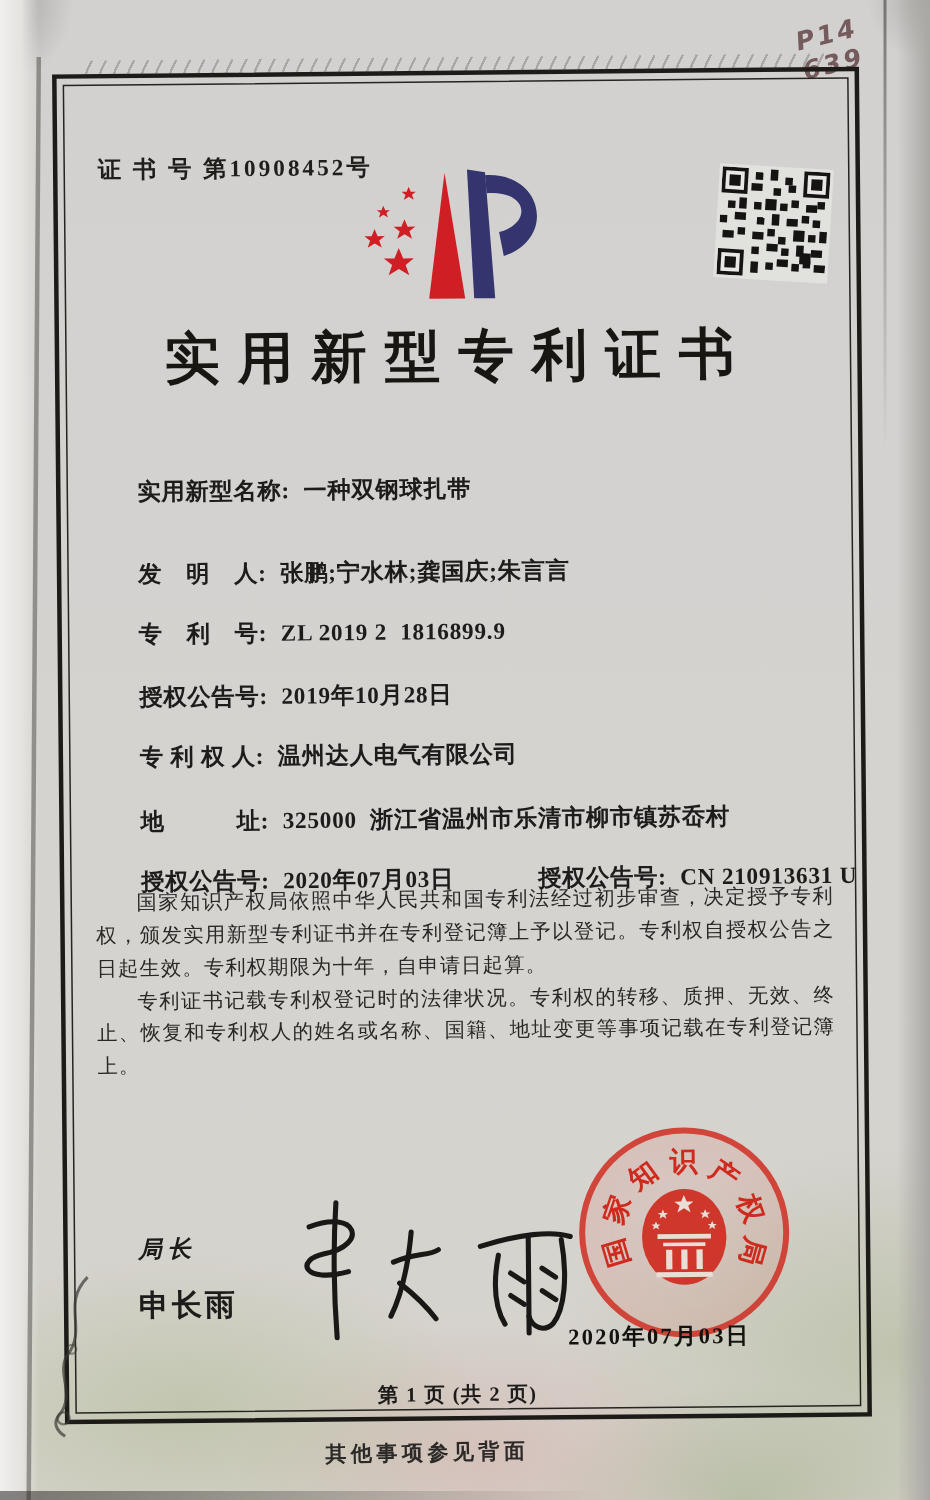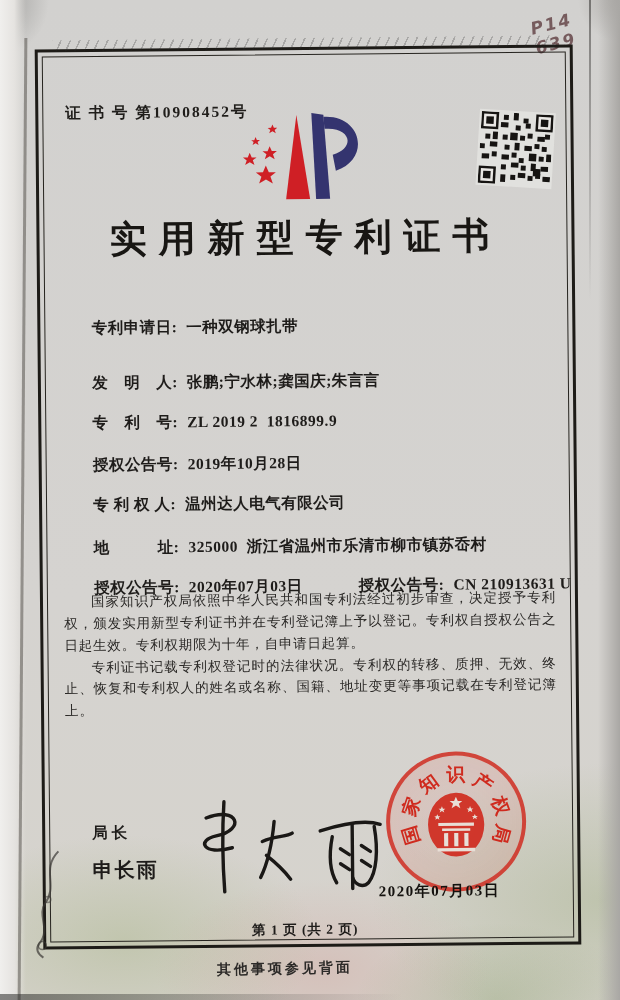--- a/index.html
+++ b/index.html
@@ -35,21 +35,21 @@
   .logo{position:absolute;left:50%;top:52px;transform:translateX(-50%);}
   .qr{position:absolute;right:12px;top:58px;transform:rotate(4deg);background:rgba(235,235,232,.6);padding:2px;}
   .title{position:absolute;left:0;right:0;top:158px;text-align:center;
     font-size:37px;font-weight:bold;letter-spacing:12px;color:#181613;white-space:nowrap;}
   .row{position:absolute;left:20px;font-size:15.5px;font-weight:bold;color:#1e1c1a;letter-spacing:.5px;white-space:pre;}
   .row .lab{margin-right:9px;}
   .row .pair2{margin-left:56px;margin-top:36px;}
   .paras{position:absolute;left:16px;top:534px;width:492px;font-size:13.5px;line-height:1.62;
     letter-spacing:.8px;color:#2a2826;text-align:justify;}
   .paras p{margin:0;text-indent:2em;}
-  .director-title{position:absolute;left:42px;top:766px;font-size:15.5px;font-weight:bold;letter-spacing:4px;}
+  .director-title{position:absolute;left:42px;top:766px;font-size:15.5px;font-weight:bold;letter-spacing:4px;font-style:italic;}
   .director-name{position:absolute;left:42px;top:800px;font-size:20px;font-weight:bold;letter-spacing:2px;}
   .sig{position:absolute;left:112px;top:732px;}
   .seal{position:absolute;left:336px;top:698px;width:132px;height:132px;border-radius:50%;
     border:4px solid rgba(207,42,30,.82);
     background:radial-gradient(circle,rgba(230,60,45,.06),rgba(230,60,45,.14));}
   .seal-text{position:absolute;inset:0;color:#cf2a1e;}
   .seal-text span{position:absolute;left:calc(50% - 11px);top:calc(50% - 11px);width:22px;height:22px;
     display:flex;align-items:center;justify-content:center;font-size:18.5px;font-weight:bold;transform-origin:center;}
   .emblem{position:absolute;left:50%;top:52%;transform:translate(-50%,-50%);}
   .seal-date{position:absolute;left:328px;top:828px;font-size:15px;font-weight:bold;letter-spacing:1.5px;
@@ -151,21 +151,21 @@
         <rect x="20" y="25" width="2" height="2"></rect>
           <rect x="23" y="24" width="2" height="2"></rect>
           <rect x="26" y="25" width="3" height="2"></rect>
         <rect x="22" y="22" width="3" height="3"></rect>
       </g>
     </svg>
 
     <div class="title">实用新型专利证书</div>
 
     <div class="row" style="top:243px">
-      <span class="lab">专利申请日:</span><span class="val">一种双钢球扎带</span>
+      <span class="lab">实用新型名称:</span><span class="val">一种双钢球扎带</span>
     </div>
     <div class="row" style="top:298px">
       <span class="lab">发　明　人:</span><span class="val">张鹏;宁水林;龚国庆;朱言言</span>
     </div>
     <div class="row" style="top:338px">
       <span class="lab">专　利　号:</span><span class="val">ZL 2019 2  1816899.9</span>
     </div>
     <div class="row" style="top:380px">
       <span class="lab">授权公告号:</span><span class="val">2019年10月28日</span>
     </div>

